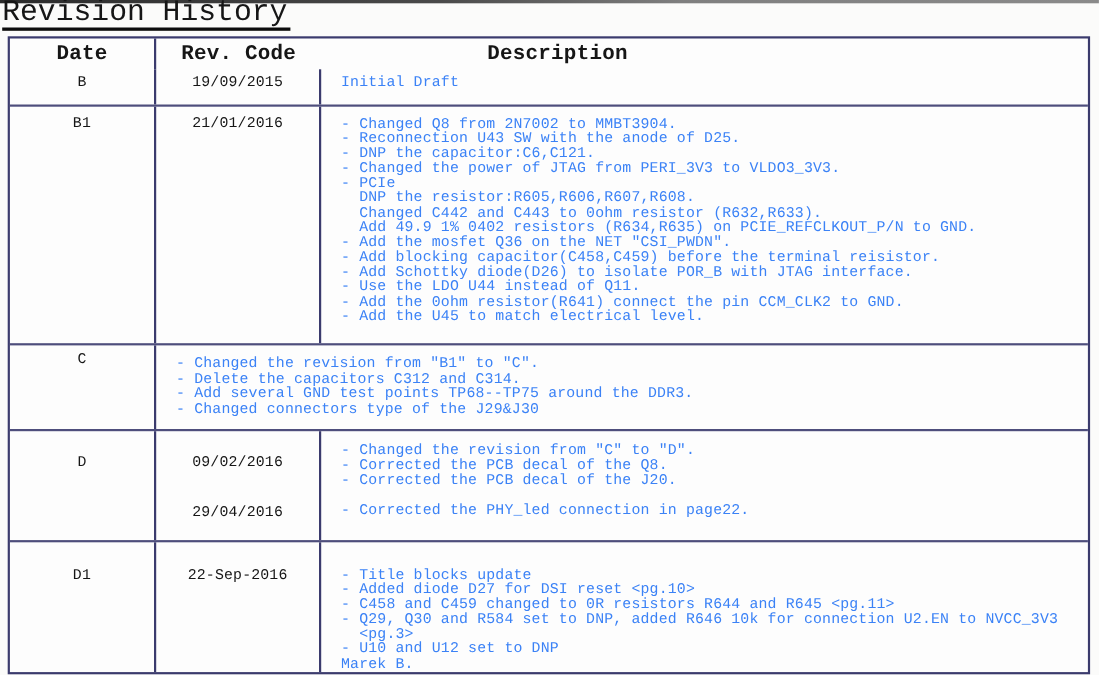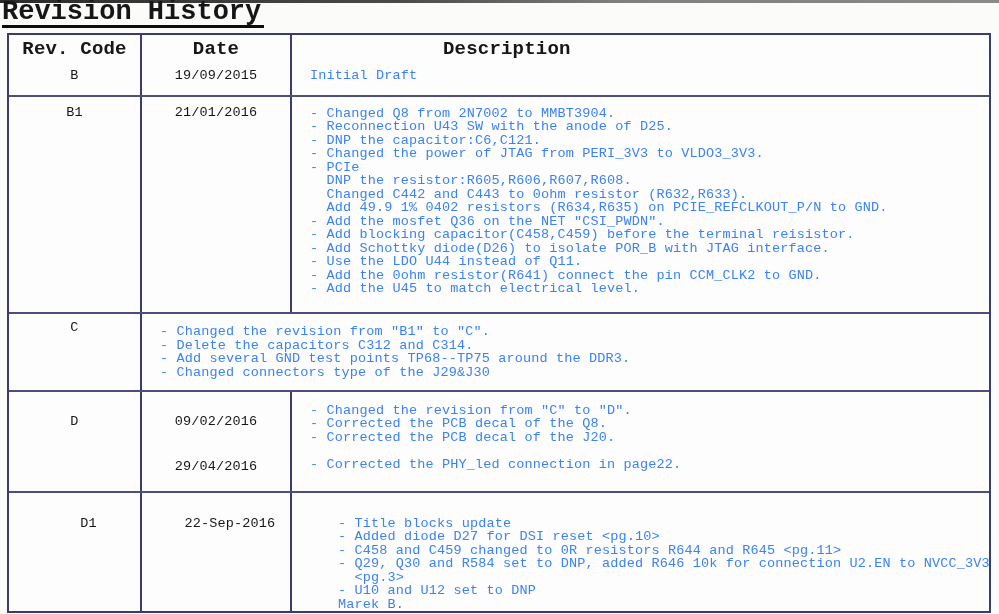--- a/index.html
+++ b/index.html
@@ -11,21 +11,21 @@
     color: #161616;
     overflow: hidden;
   }
   .top-bar {
     position: absolute; top: 0; left: 0;
     width: 999px; height: 3px;
     background: linear-gradient(to right, #2b2b2b, #4a4a4a 40%, #7f7f7f 62%, #8a8a8a);
   }
   .page-title {
     position: absolute; top: 0px; left: 2px;
-    font-size: 27px; font-weight: bold; line-height: 23px;
+    font-size: 27px; font-weight: normal; line-height: 23px;
     padding: 1px 3px 1px 0;
     border-bottom: 3px solid #0d0d0d;
     white-space: nowrap;
   }
   .rev-table {
     position: absolute; left: 7px; top: 33px;
     width: 984px; height: 580px;
     border: 2px solid #3b3b6d;
     background: #fdfdfd;
     display: flex; flex-direction: column;
@@ -47,34 +47,34 @@
   .r-header .hc3 { justify-content: flex-start; padding-left: 151px; }
   
   .r-b  .c1, .r-b  .c2, .r-b  .c3 { padding-top: 6px; }
   .r-b1 .c1, .r-b1 .c2 { padding-top: 9px; }
   .r-b1 .c3 { padding-top: 10px; }
   .r-c  .c1, .r-c  .c2 { padding-top: 7px; }
   .r-c  .c3 { padding-top: 11px; }
   .r-d  .c1, .r-d  .c2 { padding-top: 23px; }
   .r-d  .c3 { padding-top: 12px; }
   .r-d  .date2 { margin-top: 31px; }
-  .r-d1 .c1, .r-d1 .c2, .r-d1 .c3 { padding-top: 24px; margin-left: 28px; }
+  .r-d1 .c1, .r-d1 .c2, .r-d1 .c3 { padding-top: 24px; }
 </style>
 </head>
 <body>
 
 <div class="top-bar"></div>
 
 <h1 class="page-title">Revision History</h1>
 
 <div class="rev-table">
 
   <div class="row r-header">
+    <div class="hc c2-h" style="border-right:2px solid #3b3b6d;">Date</div>
     <div class="hc">Rev. Code</div>
-    <div class="hc c2-h" style="border-right:2px solid #3b3b6d;">Date</div>
     <div class="hc hc3">Description</div>
   </div>
 
   <style>.r-header .hc:first-child{border-right:2px solid #3b3b6d;}</style>
 
   <div class="row r-b">
     <div class="c1">B</div>
     <div class="c2">19/09/2015</div>
     <div class="c3">Initial Draft</div>
   </div>

